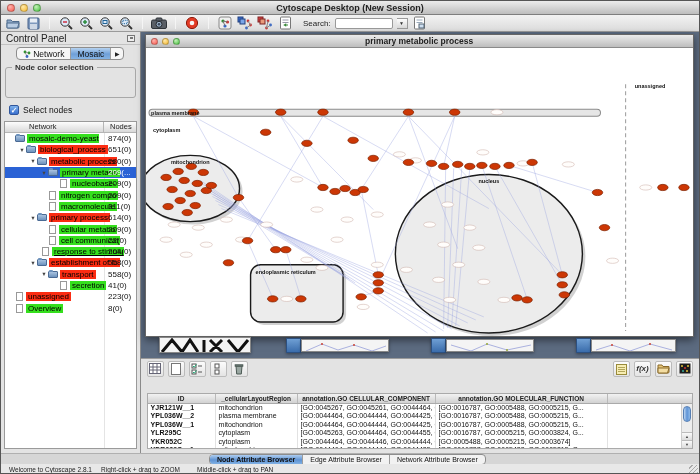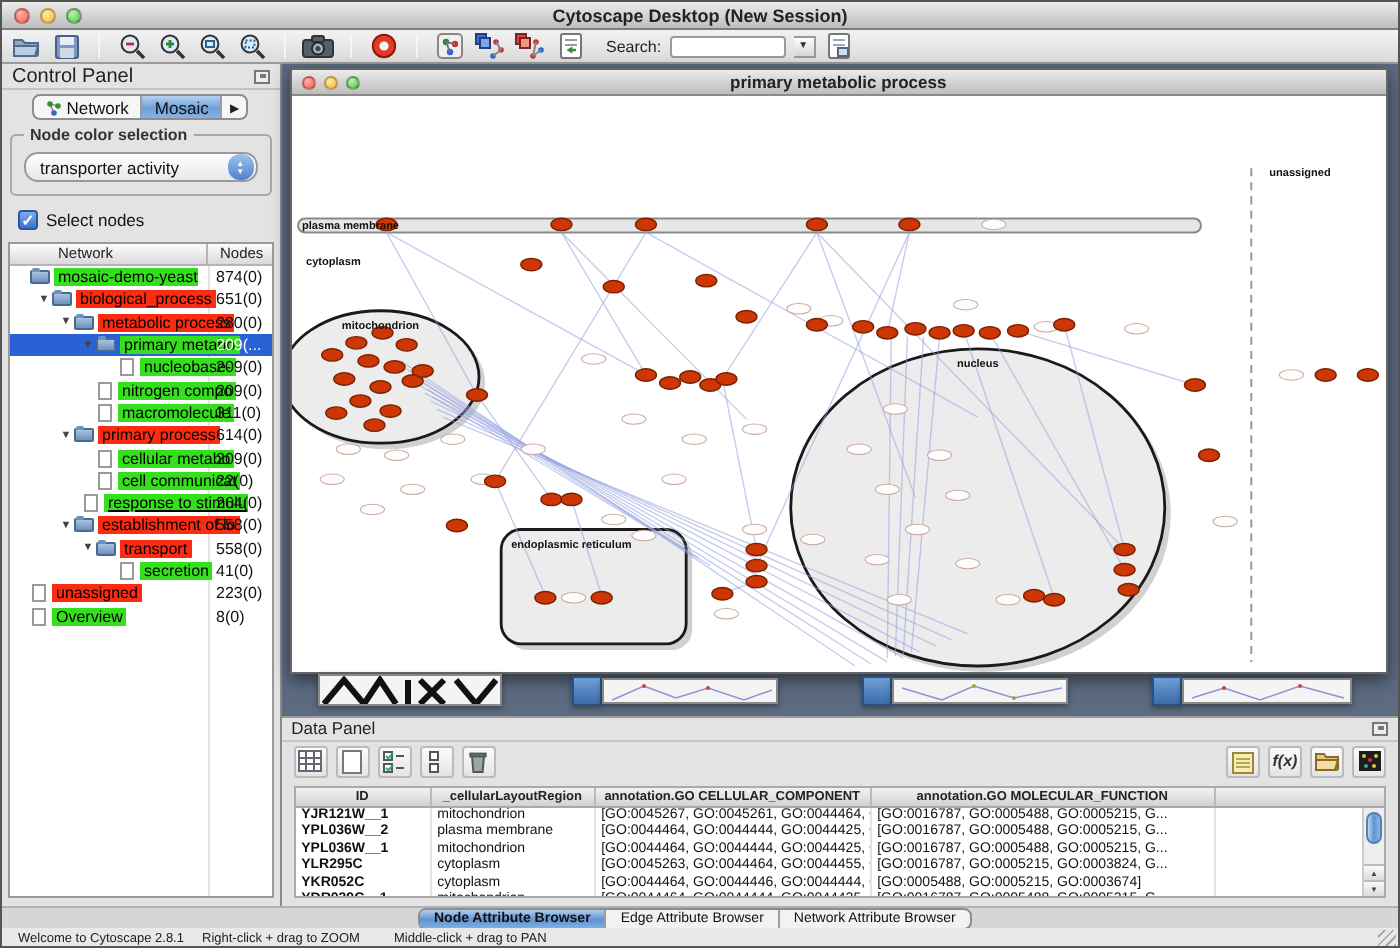--- a/index.html
+++ b/index.html
@@ -256,27 +256,20 @@
             <span>Network</span>
           </span>
           <span class="seg-btn on">
               <span>Mosaic</span>
             </span>
           <span class="seg-arrow">▶</span>
         </div>
       </div>
       <div class="fieldset">
         <span class="legend">Node color selection</span>
-        <div class="combo">
-          <span class="combo-val">transporter activity</span>
-          <span class="combo-btn">
-              <span>▲</span>
-              <span>▼</span>
-            </span>
-        </div>
       </div>
       <div class="check-row">
         <span class="checkbox">✓</span>
         <span class="check-label">Select nodes</span>
       </div>
       <div class="cp-tree">
         <div class="tree-header">
           <span class="th-net">Network</span>
           <span class="th-nodes">Nodes</span>
         </div>
@@ -567,24 +560,20 @@
         <div class="frag frag-white" style="left:450px;top:307px;width:85px;height:13px;">
           <svg width="85" height="13">
               <path d="M4 9 L20 4 L38 10 L58 3 L80 9" stroke="#8a93d6" stroke-width=".7" fill="none"></path>
               <circle cx="20" cy="4" r="1" fill="#c43"></circle>
               <circle cx="58" cy="3" r="1" fill="#c43"></circle>
             </svg>
         </div>
       </div>
 
       <div class="data-panel">
-        <div class="dp-header">
-          <span class="dp-title">Data Panel</span>
-          <span class="float-ico"></span>
-        </div>
         <div class="dp-toolbar">
           <span class="dpi">
               <svg width="12" height="11">
                 <rect x="0.5" y="0.5" width="11" height="10" fill="#fff" stroke="#667"></rect>
                 <line x1="0.5" y1="4" x2="11.5" y2="4" stroke="#667"></line>
                 <line x1="0.5" y1="7" x2="11.5" y2="7" stroke="#667"></line>
                 <line x1="4" y1="0.5" x2="4" y2="10.5" stroke="#667"></line>
                 <line x1="8" y1="0.5" x2="8" y2="10.5" stroke="#667"></line>
               </svg>
             </span>

